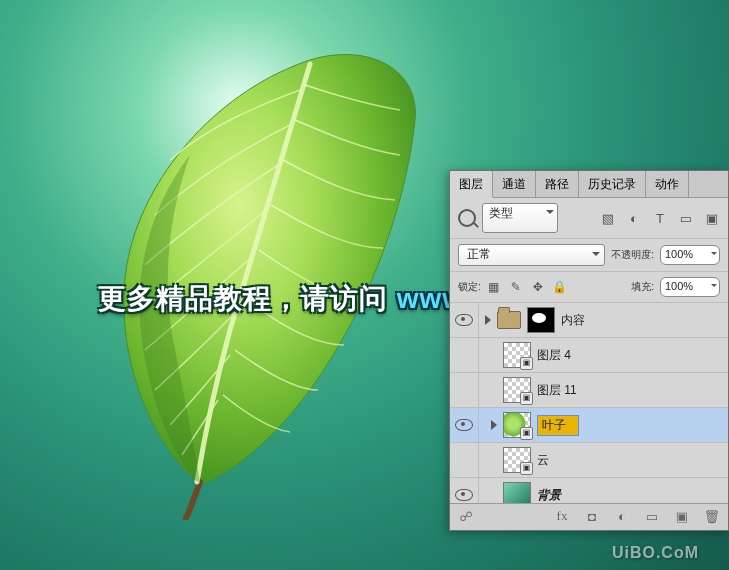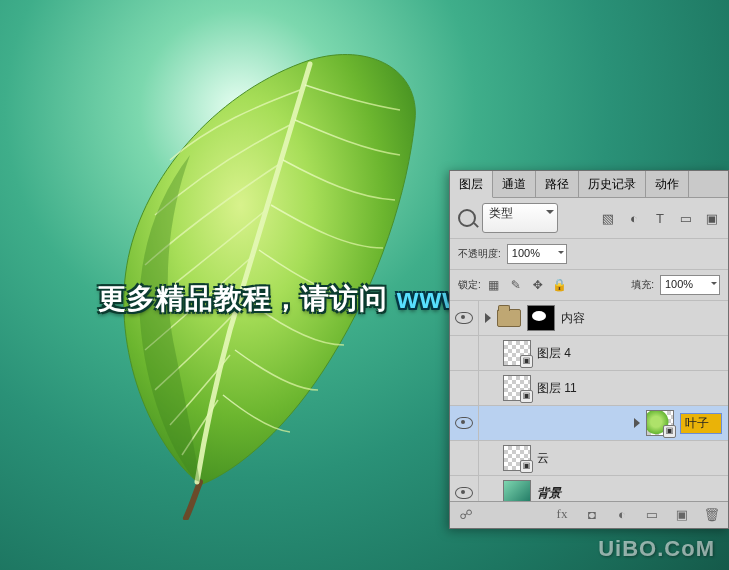--- a/index.html
+++ b/index.html
@@ -42,22 +42,22 @@
   .watermark-1 {
     position: absolute;
     right: 18px; bottom: 40px;
     font-size: 20px; font-weight: 700;
     color: rgba(255,255,255,0.45);
     text-shadow: 1px 1px 3px rgba(0,0,0,0.3);
     font-style: italic;
   }
   .watermark-2 {
     position: absolute;
-    right: 14px; bottom: 8px;
-    font-size: 22px; font-weight: 700;
+    right: 30px; bottom: 8px;
+    font-size: 16px; font-weight: 700;
     font-family: Arial, sans-serif;
     letter-spacing: 1px;
     color: rgba(255,255,255,0.55);
     text-shadow: 1px 1px 3px rgba(0,0,0,0.4);
   }
   
   .panel {
     position: absolute;
     top: 170px; right: 0;
     width: 278px;
@@ -133,21 +133,21 @@
     line-height: 18px;
   }
   .blend-select .chev {
     position: absolute; right: 4px; top: 7px;
     border: 4px solid transparent; border-top-color: #555;
   }
   .field-label { font-size: 10px; color: #333; }
   .pct-box {
     width: 44px; height: 18px;
     background: #fff; border: 1px solid #8a8a8a;
-    border-radius: 0;
+    border-radius: 6px;
     padding: 0 10px 0 4px; line-height: 16px;
     font-size: 11px; position: relative;
   }
   .pct-box .chev {
     position: absolute; right: 2px; top: 6px;
     border: 3px solid transparent; border-top-color: #555;
   }
   .lock-iconrow { display: flex; gap: 8px; align-items: center; }
   .lock-iconrow .mini-icon { width: 14px; height: 14px; font-size: 12px; }
 
@@ -168,21 +168,21 @@
   .eye {
     width: 16px; height: 10px; border: 1px solid #555;
     border-radius: 50%/60%; position: relative;
   }
   .eye::after {
     content: ""; position: absolute; left: 5px; top: 2px;
     width: 4px; height: 4px; background: #555; border-radius: 50%;
   }
   .row-body {
     display: flex; align-items: center; gap: 6px;
-    padding: 0 6px; flex: 1; height: 100%; justify-content: flex-end;
+    padding: 0 6px; flex: 1; height: 100%;
   }
   .toggle-tri {
     width: 0; height: 0;
     border-top: 5px solid transparent;
     border-bottom: 5px solid transparent;
     border-left: 6px solid #555;
   }
   .thumb {
     width: 26px; height: 24px;
     background: #fff;
@@ -339,20 +339,24 @@
       <div class="mini-iconrow">
         <span class="mini-icon">▧</span>
         <span class="mini-icon">◐</span>
         <span class="mini-icon">T</span>
         <span class="mini-icon">▭</span>
         <span class="mini-icon">▣</span>
       </div>
     </div>
 
     <div class="panel-row">
+      <div class="blend-select">
+        <span>正常</span>
+        <span class="chev"></span>
+      </div>
       <span class="field-label">不透明度:</span>
       <div class="pct-box">
         <span>100%</span>
         <span class="chev"></span>
       </div>
     </div>
 
     <div class="panel-row">
       <span class="field-label">锁定:</span>
       <div class="lock-iconrow">

